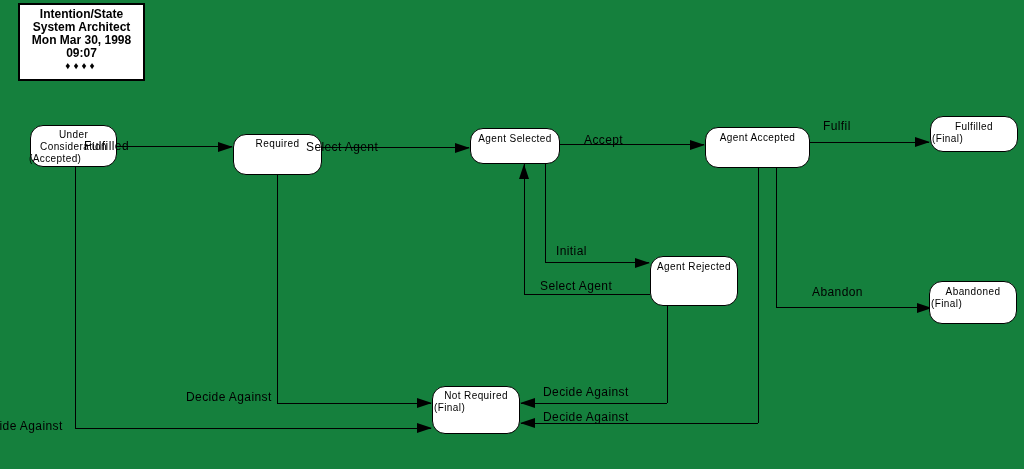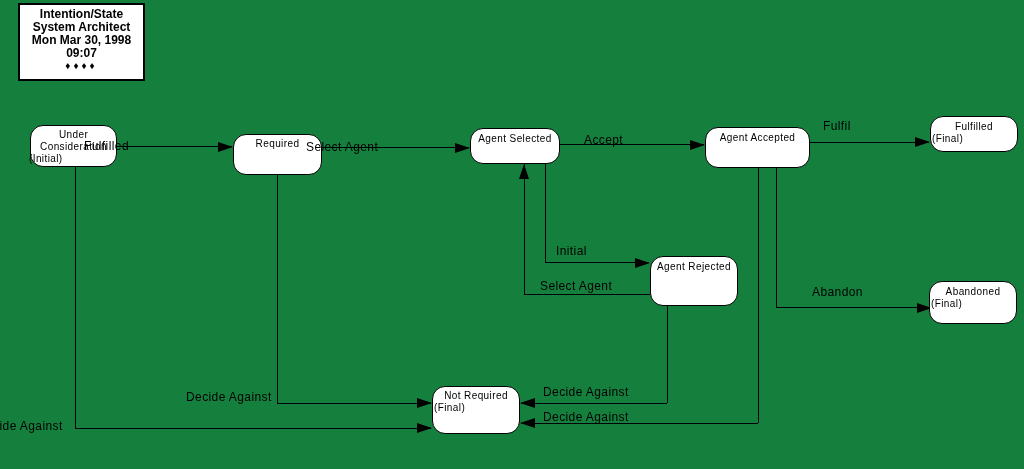--- a/index.html
+++ b/index.html
@@ -80,21 +80,21 @@
   <div class="ar r" style="left:635px;top:258px"></div>
   <div class="ar u" style="left:519px;top:164px"></div>
   <div class="ar r" style="left:917px;top:303px"></div>
   <div class="ar l" style="left:520px;top:398px"></div>
   <div class="ar l" style="left:520px;top:418px"></div>
   <div class="ar r" style="left:417px;top:398px"></div>
   <div class="ar r" style="left:417px;top:423px"></div>
 
   <div class="state" style="left:30px;top:125px;width:87px;height:42px">
     <div class="sname">Under Consideration</div>
-    <div class="squal" style="margin-left:-3px">(Initial)</div>
+    <div class="squal" style="margin-left:-3px">(Accepted)</div>
   </div>
   <div class="state" style="left:233px;top:134px;width:89px;height:41px">
     <div class="sname">Required</div>
   </div>
   <div class="state" style="left:705px;top:127px;width:105px;height:41px">
     <div class="sname" style="padding-top:4px">Agent Accepted</div>
   </div>
   <div class="state" style="left:470px;top:128px;width:90px;height:36px">
     <div class="sname" style="padding-top:4px">Agent Selected</div>
   </div>

